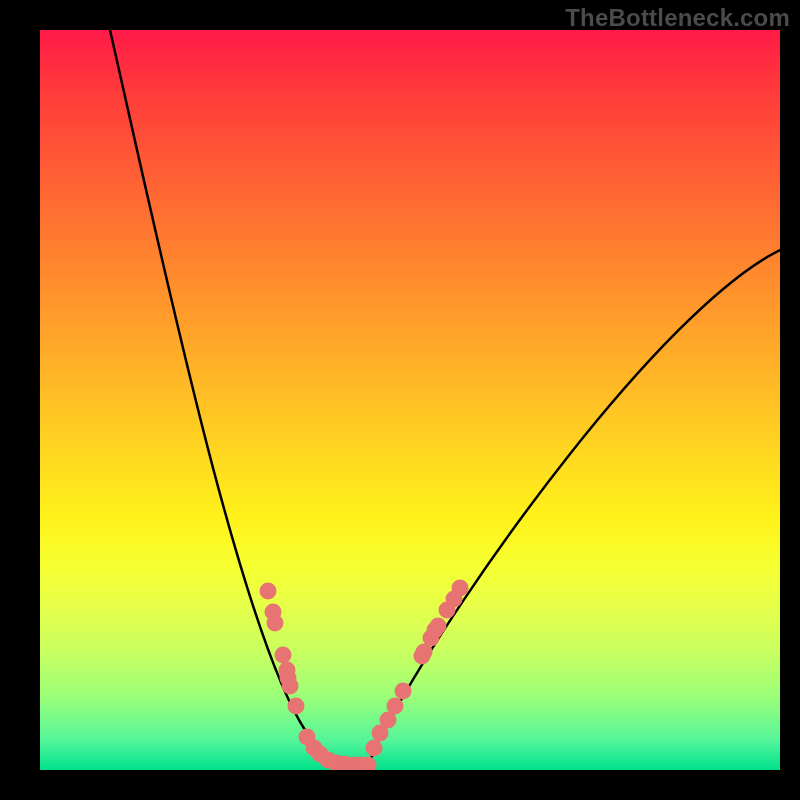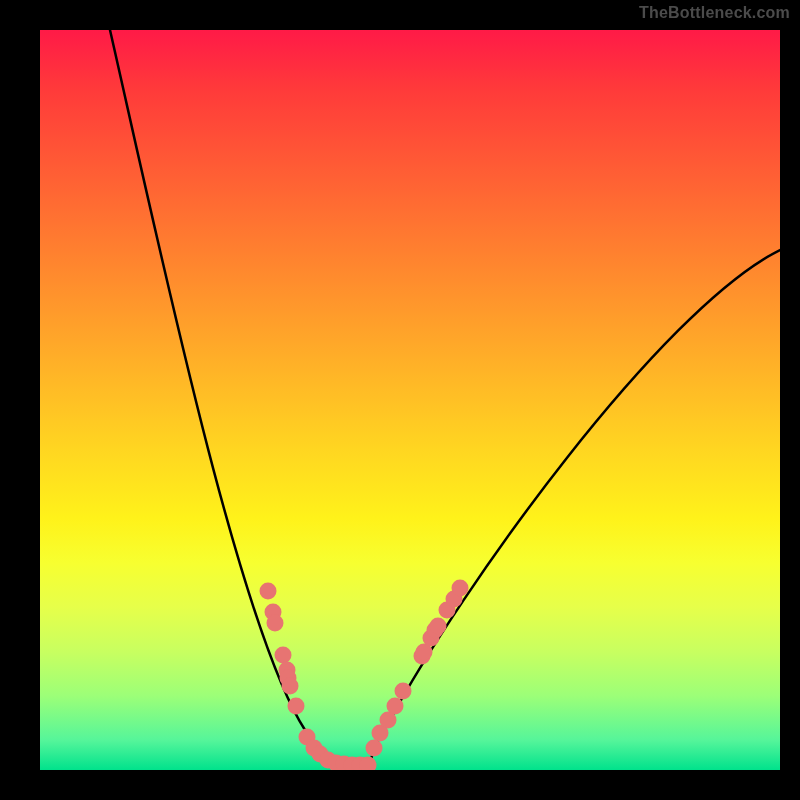--- a/index.html
+++ b/index.html
@@ -15,21 +15,21 @@
     position: relative;
     width: 800px;
     height: 800px;
     background: #000;
   }
   .watermark {
     position: absolute;
     top: 4px;
     right: 10px;
     color: #4b4b4b;
-    font-size: 16px;
+    font-size: 24px;
     font-weight: 600;
     letter-spacing: 0.2px;
     z-index: 10;
   }
   .plot-area {
     position: absolute;
     left: 40px;
     top: 30px;
     width: 740px;
     height: 740px;

